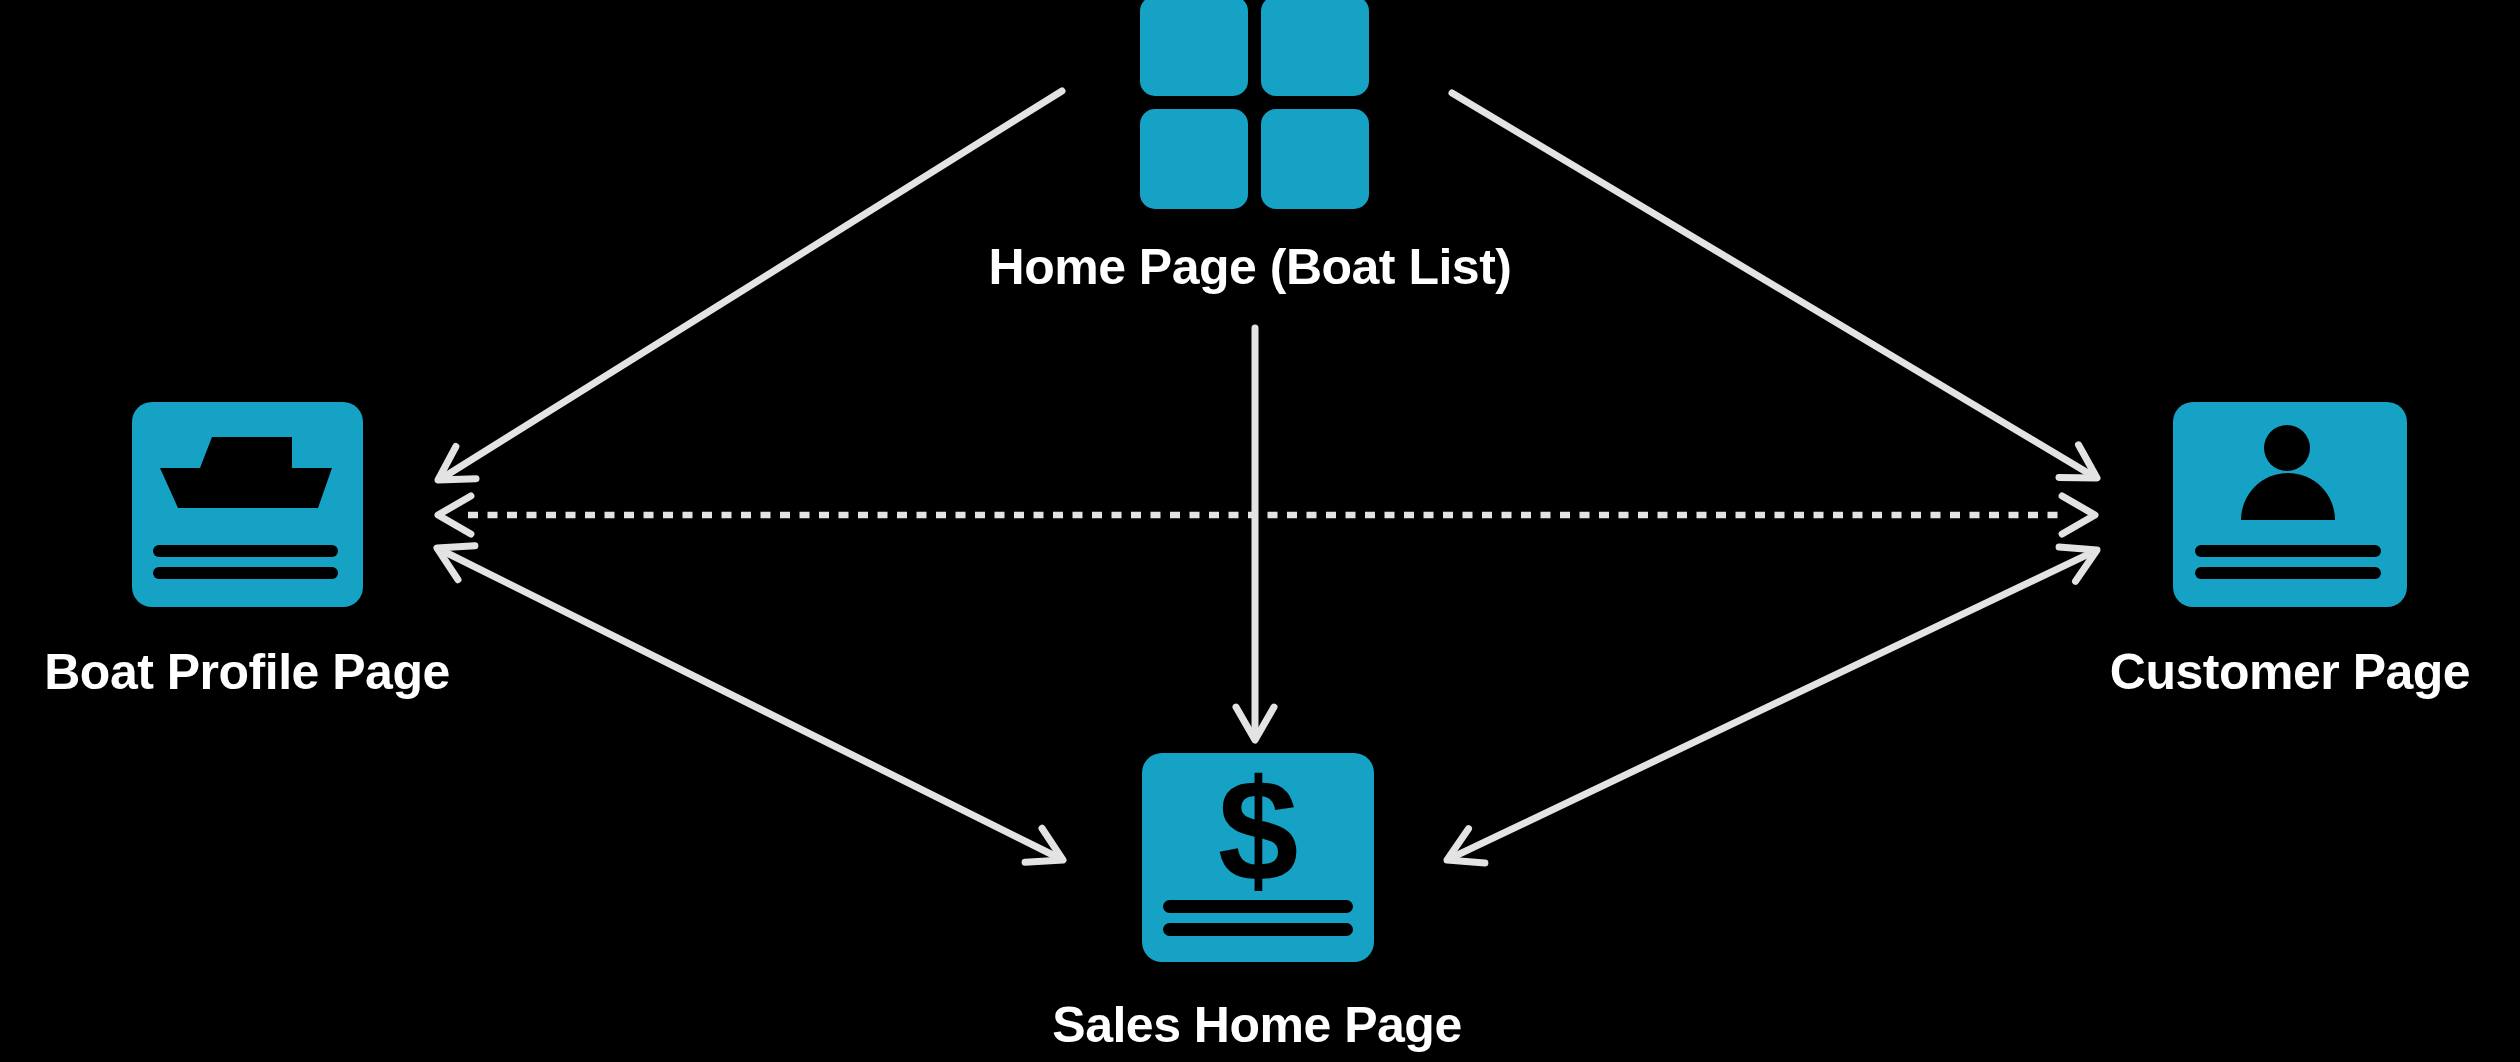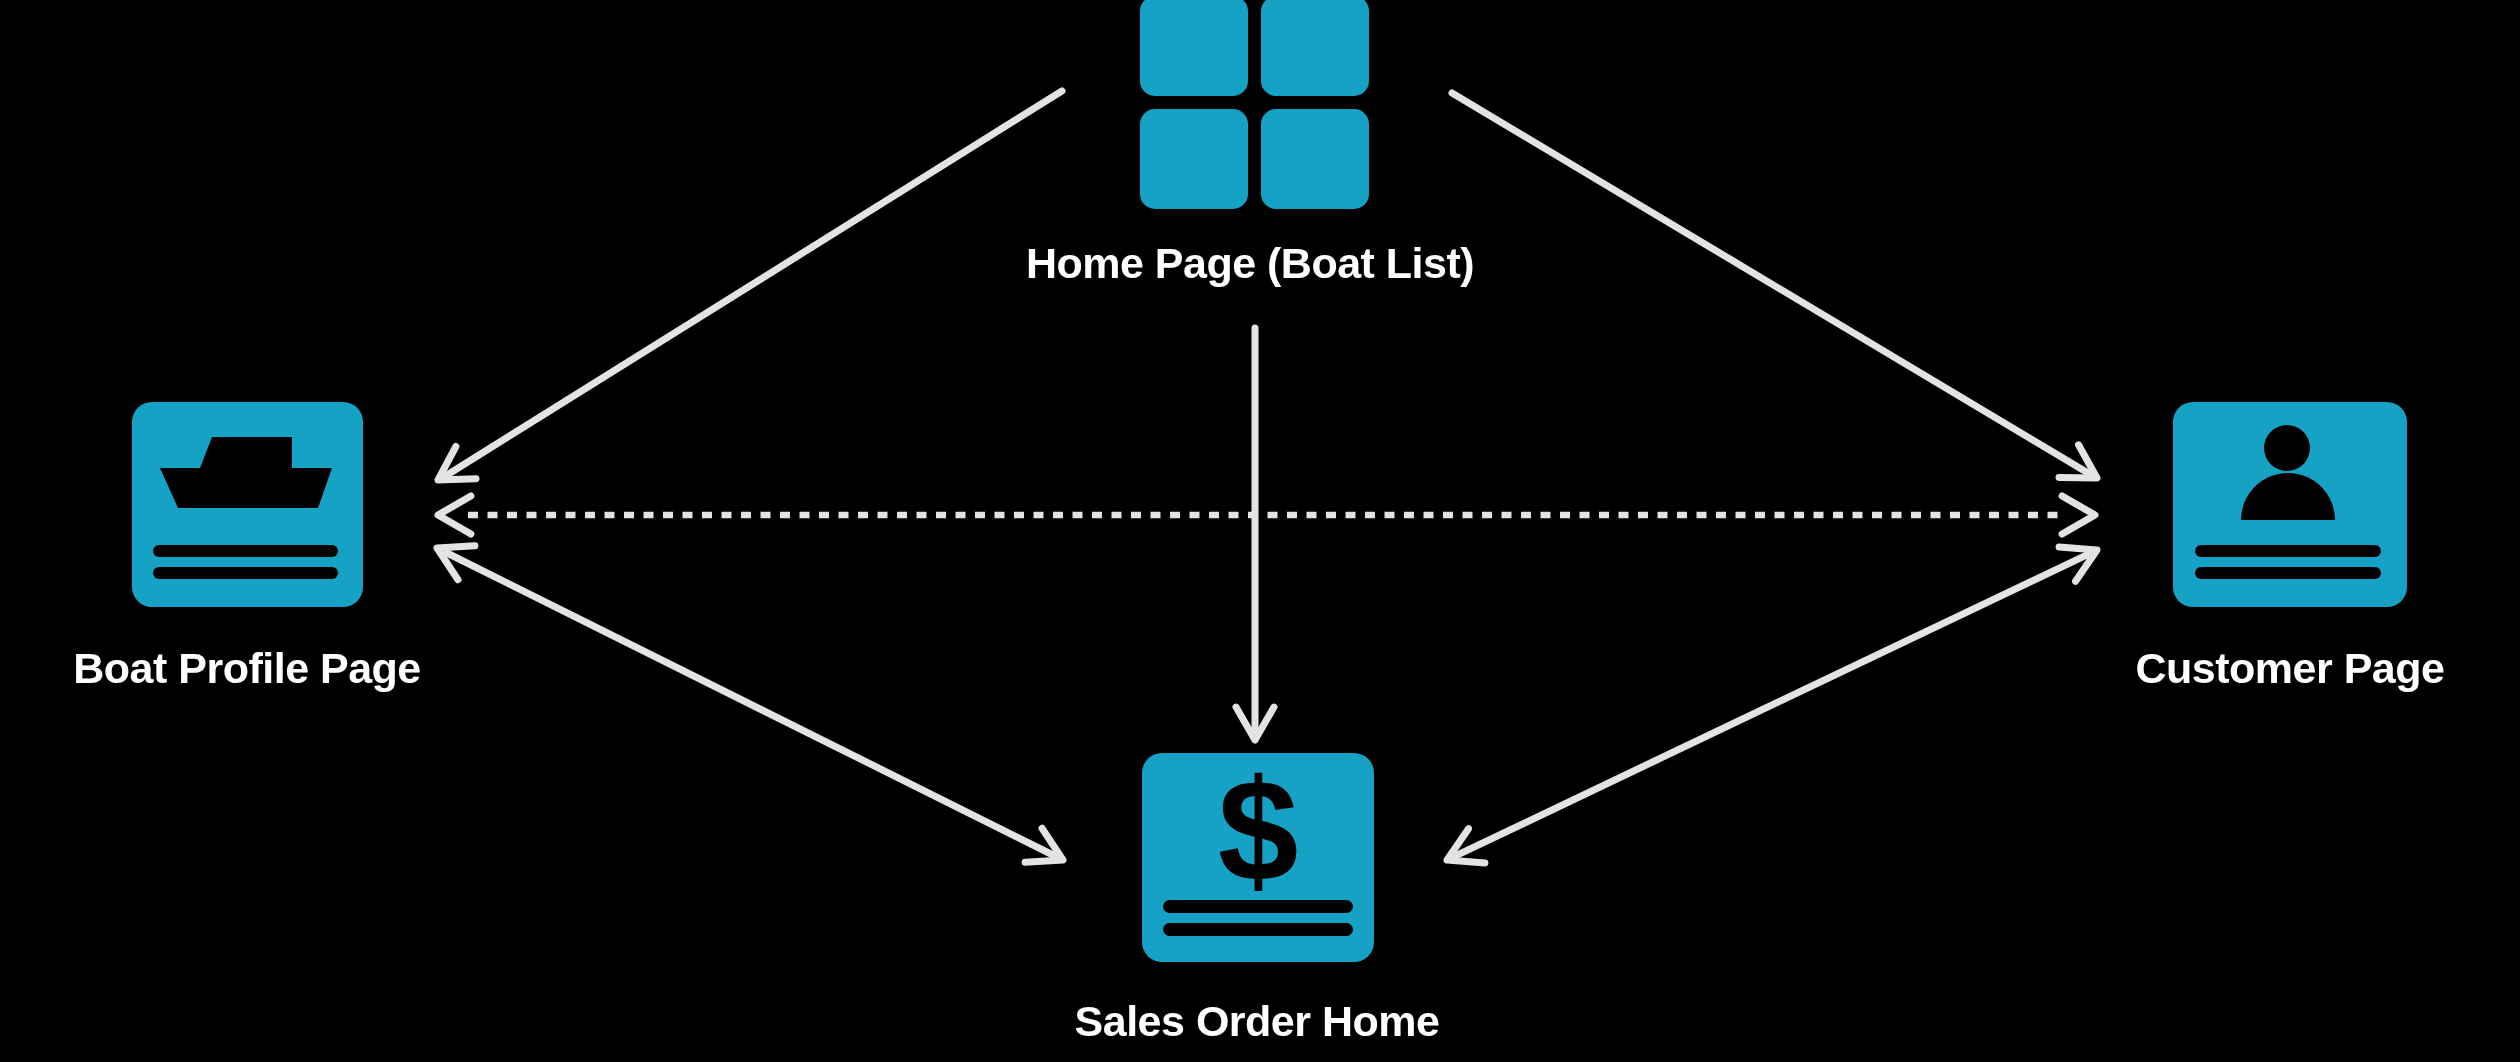--- a/index.html
+++ b/index.html
@@ -24,21 +24,21 @@
     display:grid;grid-template-columns:108px 108px;grid-auto-rows:100px;gap:13px;
   }
   .sq{background:var(--accent);border-radius:15px;}
   .card{position:absolute;background:var(--accent);border-radius:20px;}
   .card svg{display:block;width:100%;height:100%;}
   #boat-card{left:132px;top:402px;width:231px;height:205px;}
   #customer-card{left:2173px;top:402px;width:234px;height:205px;}
   #sales-card{left:1142px;top:753px;width:232px;height:209px;}
   .label{
     position:absolute;width:700px;text-align:center;
-    font-size:43px;font-weight:700;letter-spacing:-0.5px;line-height:1.1;
+    font-size:50px;font-weight:700;letter-spacing:-0.5px;line-height:1.1;
     color:var(--label);white-space:nowrap;
   }
   #home-label{left:900px;top:240px;}
   #boat-label{left:-103px;top:645px;}
   #customer-label{left:1940px;top:645px;}
   #sales-label{left:907px;top:998px;}
   .glyph{fill:var(--glyph);}
   .dollar-text{fill:var(--glyph);font-family:"Liberation Sans","DejaVu Sans",sans-serif;font-weight:700;}
 </style>
 </head>
@@ -109,15 +109,15 @@
   </div>
   <div class="label" id="customer-label">Customer Page</div>
 
   <div class="card" id="sales-card">
     <svg viewBox="0 0 232 209">
       <text class="dollar-text" x="116" y="127" font-size="145" text-anchor="middle">$</text>
       <rect class="glyph" x="21" y="147" width="190" height="13" rx="6.5"></rect>
       <rect class="glyph" x="21" y="170" width="190" height="13" rx="6.5"></rect>
     </svg>
   </div>
-  <div class="label" id="sales-label">Sales Order Home</div>
+  <div class="label" id="sales-label">Sales Home Page</div>
 
 </div>
 
 </body></html>

